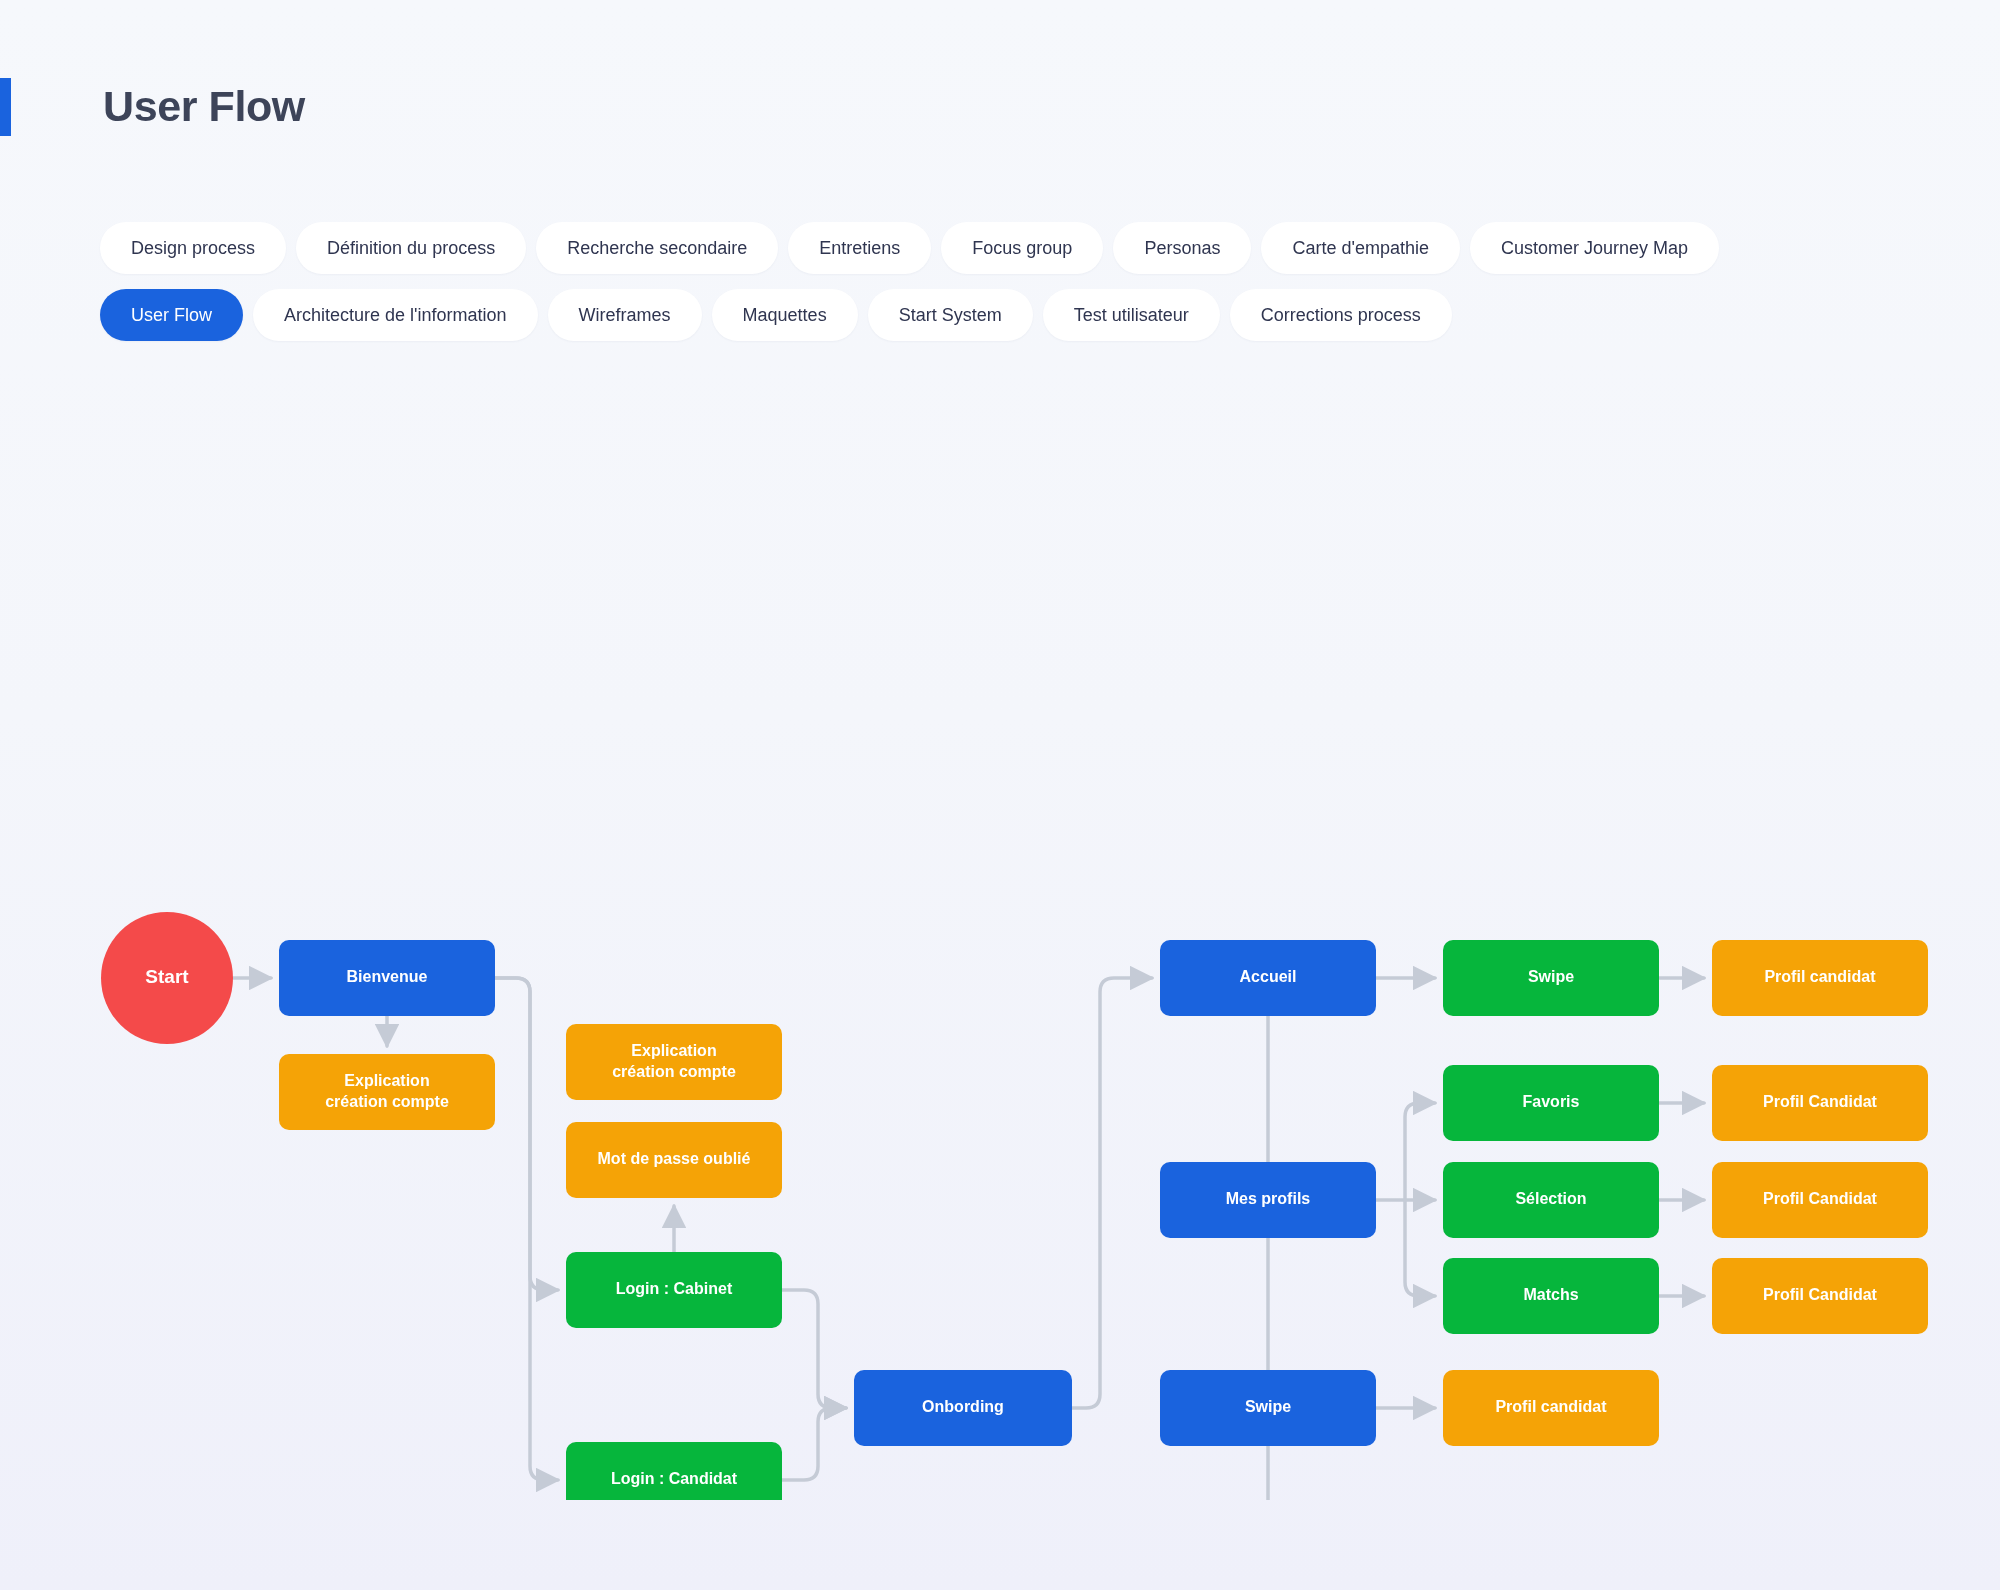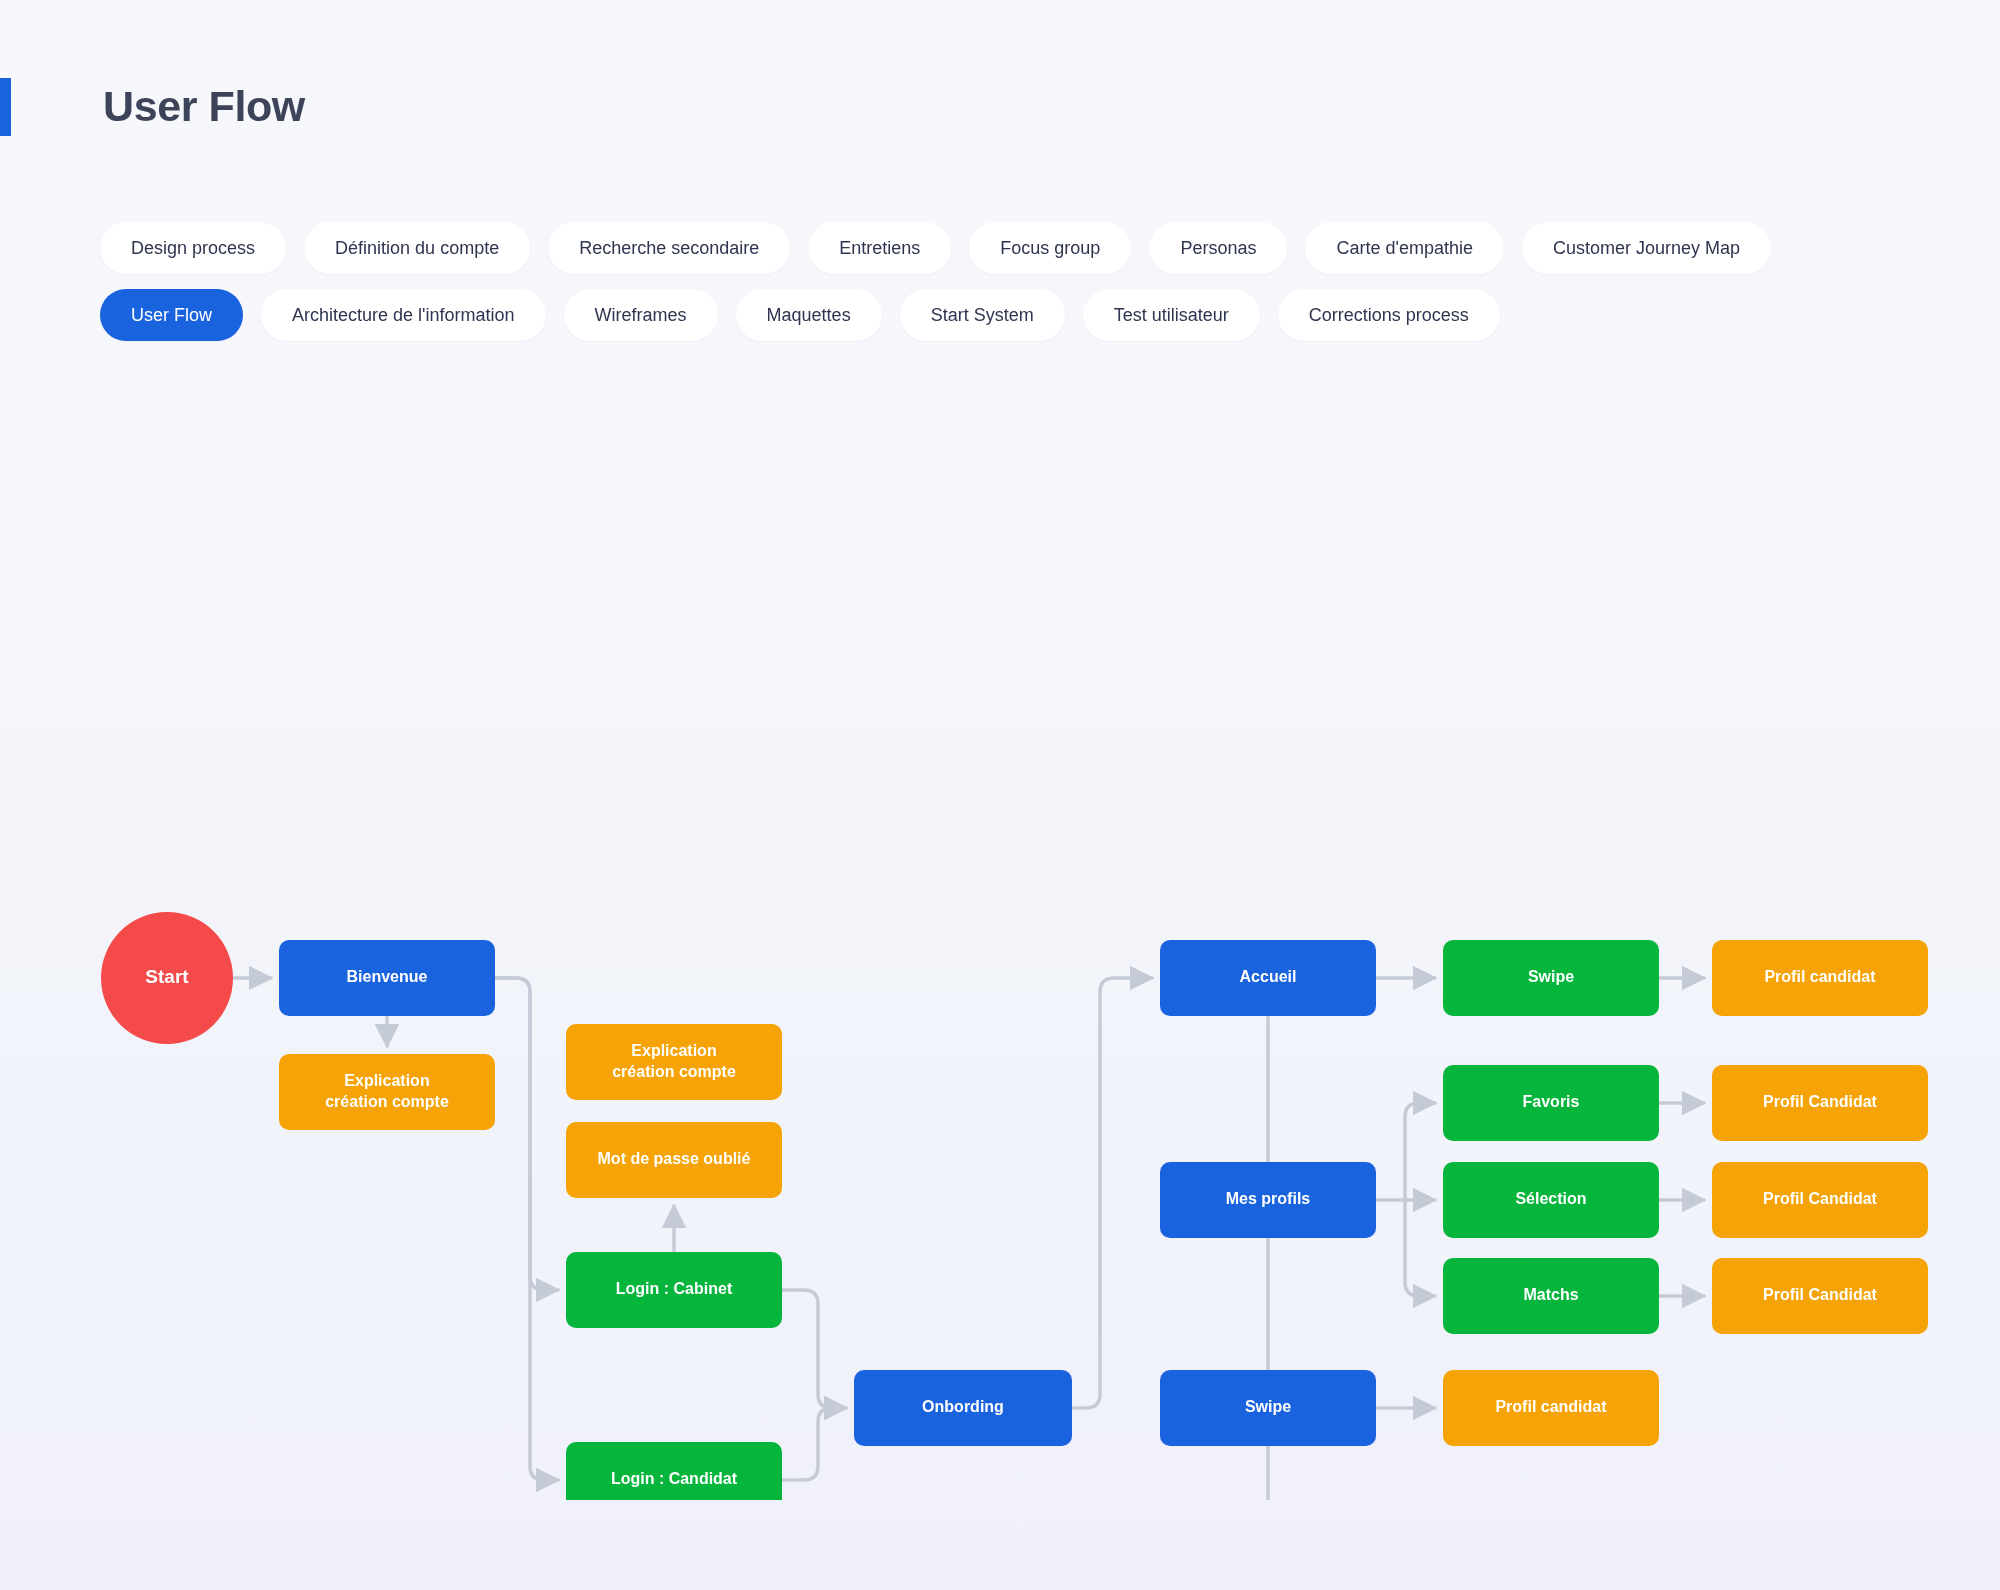--- a/index.html
+++ b/index.html
@@ -37,21 +37,21 @@
   
   .nav {
     position: absolute;
     left: 100px;
     top: 222px;
     width: 1800px;
   }
   .nav-row {
     display: flex;
     align-items: flex-start;
-    gap: 18px;
+    gap: 10px;
     margin-bottom: 15px;
   }
   .pill {
     background: #ffffff;
     border-radius: 30px;
     height: 52px;
     display: flex;
     align-items: center;
     justify-content: center;
     padding: 0 31px;
@@ -87,21 +87,21 @@
 </style>
 </head>
 <body>
 
 <div class="accent-bar"></div>
 <div class="page-title">User Flow</div>
 
 <div class="nav">
   <div class="nav-row">
     <div class="pill">Design process</div>
-    <div class="pill">Définition du compte</div>
+    <div class="pill">Définition du process</div>
     <div class="pill">Recherche secondaire</div>
     <div class="pill">Entretiens</div>
     <div class="pill">Focus group</div>
     <div class="pill">Personas</div>
     <div class="pill">Carte d'empathie</div>
     <div class="pill">Customer Journey Map</div>
   </div>
   <div class="nav-row">
     <div class="pill active">User Flow</div>
     <div class="pill">Architecture de l'information</div>

